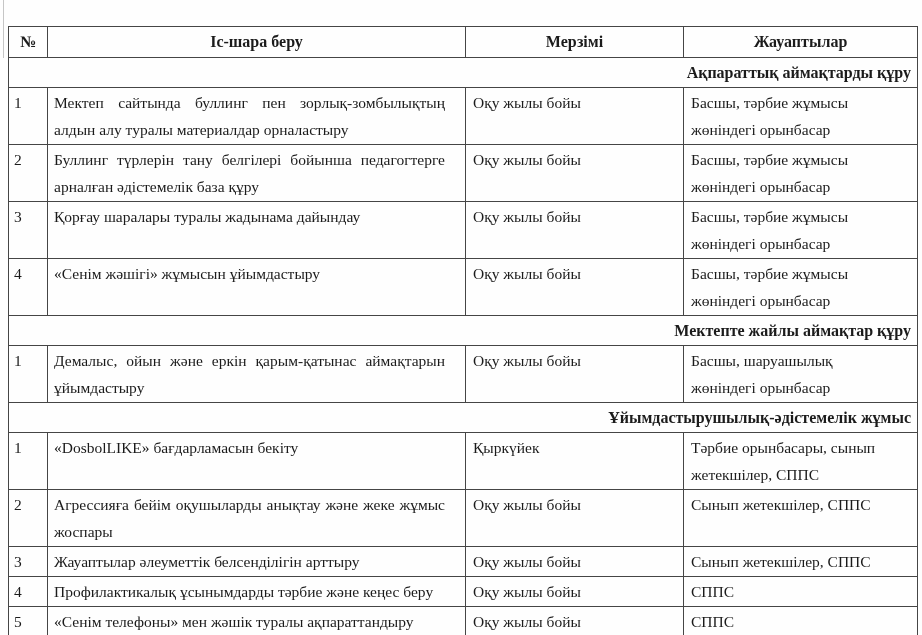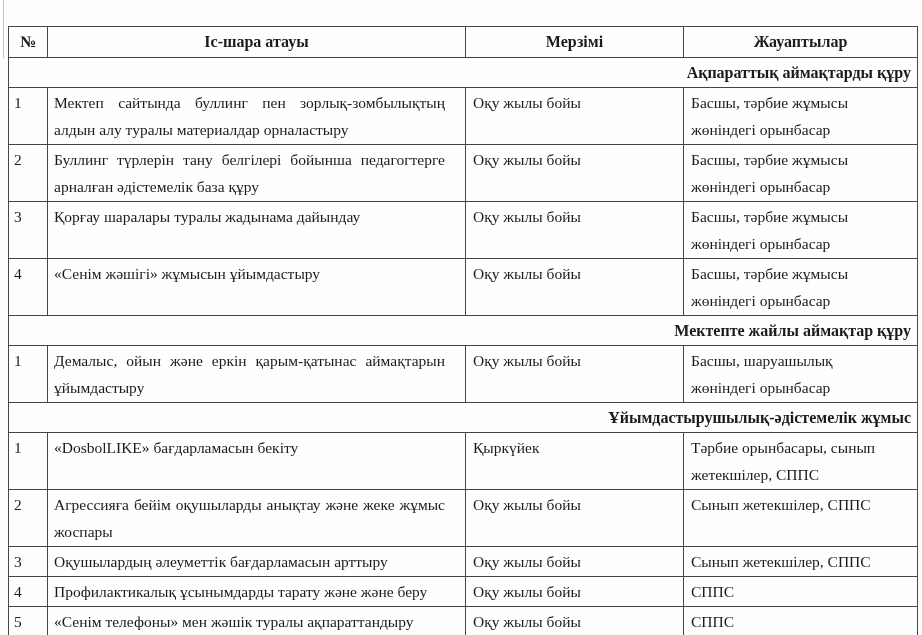--- a/index.html
+++ b/index.html
@@ -71,21 +71,21 @@
   <colgroup>
     <col style="width:39px">
     <col style="width:418px">
     <col style="width:218px">
     <col style="width:234px">
   </colgroup>
 
   <tbody>
       <tr class="head-row">
     <th>№</th>
-    <th>Іс-шара атауы</th>
+    <th>Іс-шара беру</th>
     <th>Мерзімі</th>
     <th>Жауаптылар</th>
   </tr>
 
   <tr class="section-row">
     <td colspan="4">Ақпараттық аймақтарды құру</td>
   </tr>
 
   <tr>
     <td class="c1">1</td>
@@ -192,34 +192,34 @@
       <div class="line">Оқу жылы бойы</div>
     </td>
     <td class="c4">
       <div class="line">Сынып жетекшілер, СППС</div>
     </td>
   </tr>
 
   <tr>
     <td class="c1">3</td>
     <td class="c2">
-      <div class="line">Оқушылардың әлеуметтік бағдарламасын арттыру</div>
+      <div class="line">Жауаптылар әлеуметтік белсенділігін арттыру</div>
     </td>
     <td class="c3">
       <div class="line">Оқу жылы бойы</div>
     </td>
     <td class="c4">
       <div class="line">Сынып жетекшілер, СППС</div>
     </td>
   </tr>
 
   <tr>
     <td class="c1">4</td>
     <td class="c2">
-      <div class="line">Профилактикалық ұсынымдарды тарату және және беру</div>
+      <div class="line">Профилактикалық ұсынымдарды тәрбие және кеңес беру</div>
     </td>
     <td class="c3">
       <div class="line">Оқу жылы бойы</div>
     </td>
     <td class="c4">
       <div class="line">СППС</div>
     </td>
   </tr>
 
   <tr>

